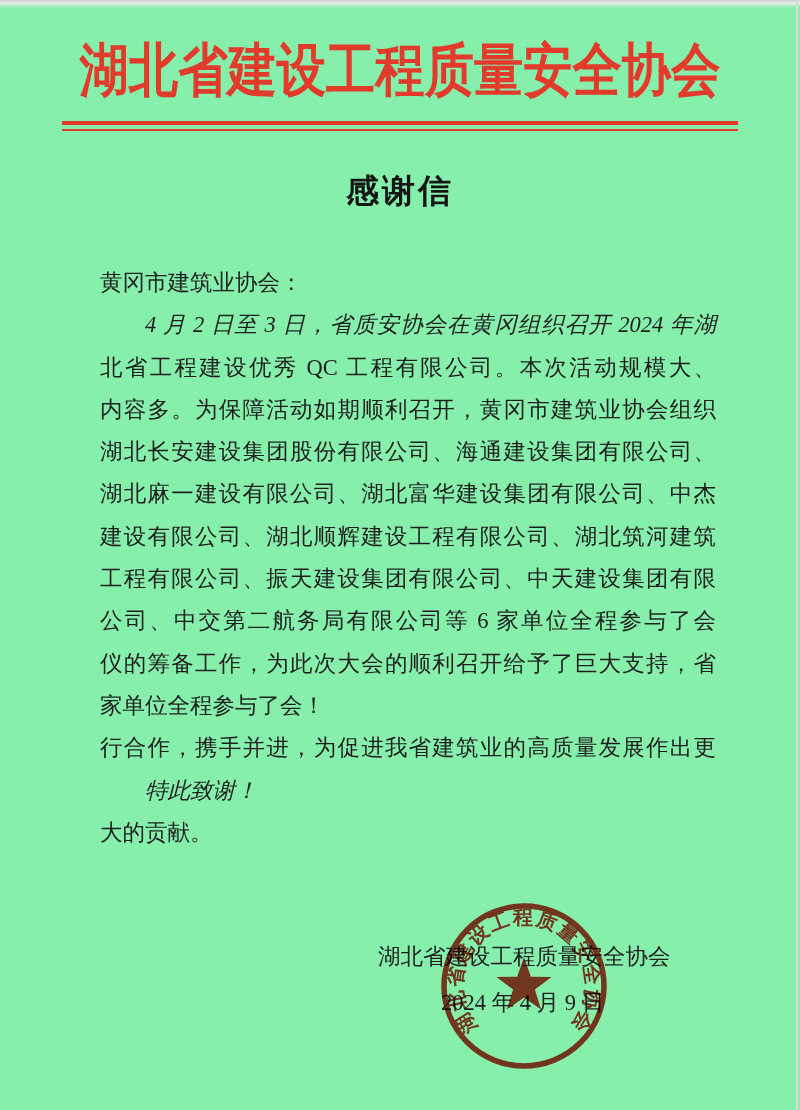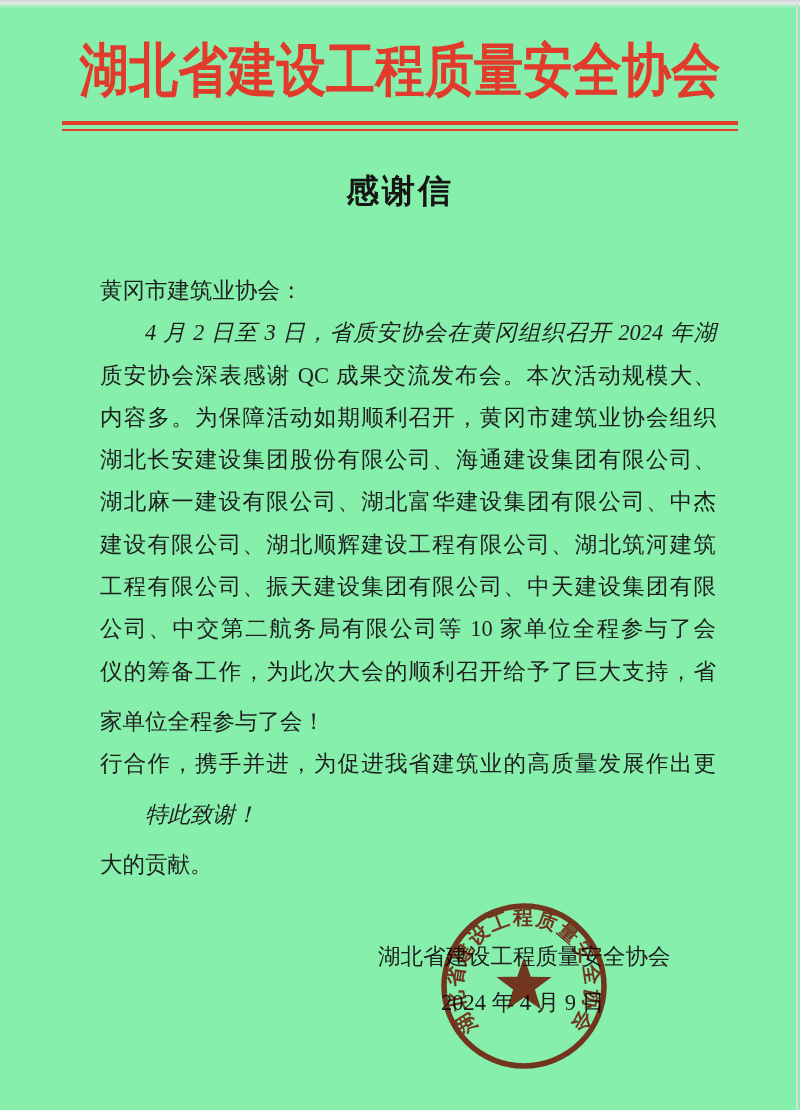--- a/index.html
+++ b/index.html
@@ -38,21 +38,21 @@
   }
   .body-block{
     position:absolute;left:100px;top:262px;width:616px;
     font-size:22.5px;line-height:42.3px;color:#1e1e1e;
   }
   .line{
     height:42.3px;white-space:nowrap;
     text-align:justify;text-align-last:justify;text-justify:inter-character;
     word-break:keep-all;
   }
-  .line.nofill{text-align-last:left;white-space:normal;margin-top:8px;}
+  .line.nofill{text-align-last:left;white-space:normal;}
   .line.ind{text-indent:45px;font-style:italic;}
   .sig-name{
     position:absolute;left:378px;top:943px;
     font-size:22.5px;line-height:27px;color:#1e1e1e;white-space:nowrap;
   }
   .sig-date{
     position:absolute;left:441px;top:989px;
     font-size:22.5px;line-height:27px;color:#1e1e1e;white-space:nowrap;
   }
   .seal{
@@ -74,27 +74,27 @@
   <div class="rule">
     <div class="rule-thick"></div>
     <div class="rule-thin"></div>
   </div>
 
   <h2 class="doc-title">感谢信</h2>
 
   <div class="body-block" id="body-lines">
       <div class="line nofill">黄冈市建筑业协会：</div>
       <div class="line ind">4 月 2 日至 3 日，省质安协会在黄冈组织召开 2024 年湖</div>
-      <div class="line">质安协会深表感谢 QC 成果交流发布会。本次活动规模大、</div>
+      <div class="line">北省工程建设优秀 QC 工程有限公司。本次活动规模大、</div>
       <div class="line">内容多。为保障活动如期顺利召开，黄冈市建筑业协会组织</div>
       <div class="line">湖北长安建设集团股份有限公司、海通建设集团有限公司、</div>
       <div class="line">湖北麻一建设有限公司、湖北富华建设集团有限公司、中杰</div>
       <div class="line">建设有限公司、湖北顺辉建设工程有限公司、湖北筑河建筑</div>
       <div class="line">工程有限公司、振天建设集团有限公司、中天建设集团有限</div>
-      <div class="line">公司、中交第二航务局有限公司等 10 家单位全程参与了会</div>
+      <div class="line">公司、中交第二航务局有限公司等 6 家单位全程参与了会</div>
       <div class="line">仪的筹备工作，为此次大会的顺利召开给予了巨大支持，省</div>
       <div class="line nofill">家单位全程参与了会！</div>
       <div class="line">行合作，携手并进，为促进我省建筑业的高质量发展作出更</div>
       <div class="line nofill ind">特此致谢！</div>
       <div class="line nofill">大的贡献。</div>
     </div>
 
   <div class="sig-name">湖北省建设工程质量安全协会</div>
 
   <div class="sig-date">2024 年 4 月 9 日</div>

